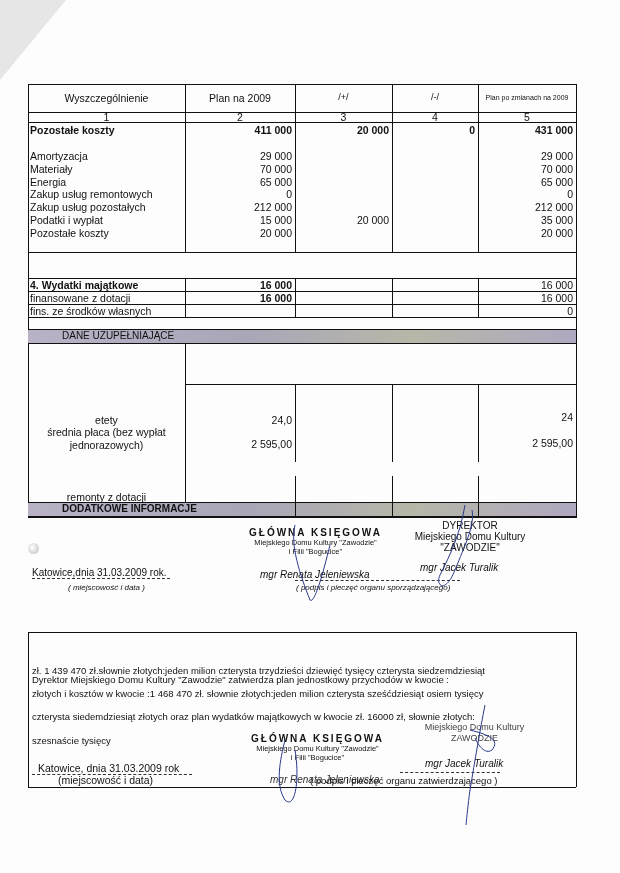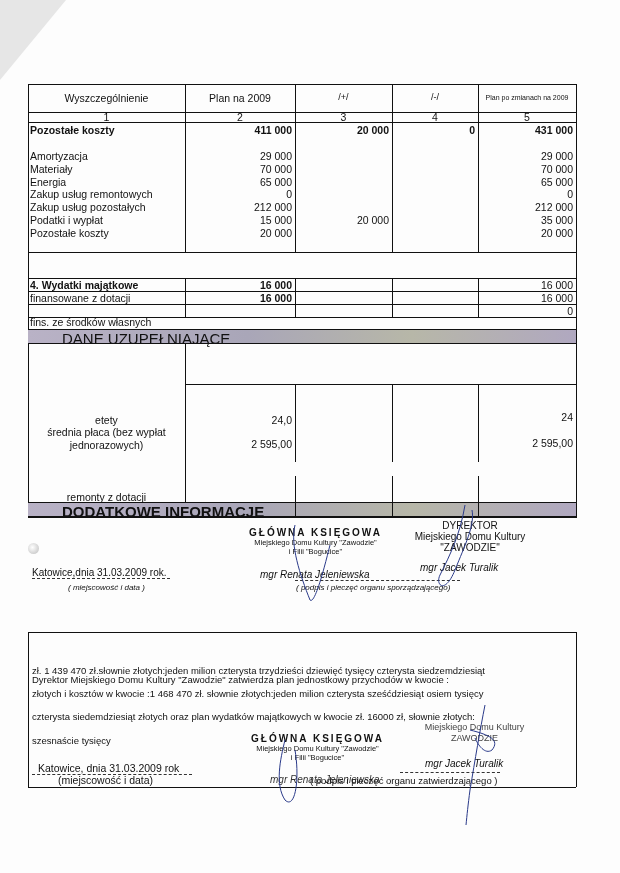--- a/index.html
+++ b/index.html
@@ -8,21 +8,21 @@
   .fold2 { position:absolute; left:0; top:0; width:0; height:0;
            border-top:80px solid #e6e6e6; border-right:66px solid transparent; }
   .abs { position:absolute; }
   .cell { position:absolute; box-sizing:border-box; }
   .hline { position:absolute; height:0; border-top:1px solid #111; }
   .vline { position:absolute; width:0; border-left:1px solid #111; }
   .r { text-align:right; }
   .c { text-align:center; }
   .b { font-weight:bold; }
   .band { position:absolute; height:13px; background:linear-gradient(90deg,#b9b2c6,#a9a6b8 40%,#b7b7a8 70%,#b0a8c0); border-top:1px solid #111; border-bottom:1px solid #111; }
-  .band span { position:absolute; left:2px; top:0px; font-size:15px;padding-left:32px; }
+  .band span { position:absolute; left:2px; top:0px; font-size:10px;padding-left:32px; }
   .dotted { border-bottom:1px dashed #333; }
   .small-italic { font-style:italic; font-size:8px; }
   .stamp-title { font-weight:bold; letter-spacing:2px; font-size:10px; }
   .stamp-line { font-size:7.5px; }
   .sig { font-style:italic; font-size:10px; }
   .hole { position:absolute; width:11px; height:11px; border-radius:50%; background:radial-gradient(circle at 40% 40%, #fff, #bbb); }
 </style>
 </head>
 <body>
 
@@ -102,21 +102,21 @@
   <div class="vline" style="left:478px;top:278px;height:39px;"></div>
 
   <div class="cell b" style="left:30px;top:279px;width:155px;">4. Wydatki majątkowe</div>
   <div class="cell b r" style="left:185px;top:279px;width:107px;">16 000</div>
   <div class="cell r" style="left:478px;top:279px;width:95px;">16 000</div>
 
   <div class="cell" style="left:30px;top:292px;width:155px;">finansowane z dotacji</div>
   <div class="cell b r" style="left:185px;top:292px;width:107px;">16 000</div>
   <div class="cell r" style="left:478px;top:292px;width:95px;">16 000</div>
 
-  <div class="cell" style="left:30px;top:316px;width:155px;">fins. ze środków własnych</div>
+  <div class="cell" style="left:30px;top:305px;width:155px;">fins. ze środków własnych</div>
   <div class="cell r" style="left:478px;top:305px;width:95px;">0</div>
 
   <div class="band" style="left:28px;top:329px;width:548px;">
     <span>DANE UZUPEŁNIAJĄCE</span>
   </div>
 
   <div class="vline" style="left:185px;top:343px;height:175px;"></div>
   <div class="hline" style="left:185px;top:384px;width:391px;"></div>
   <div class="vline" style="left:295px;top:384px;height:78px;"></div>
   <div class="vline" style="left:392px;top:384px;height:78px;"></div>

